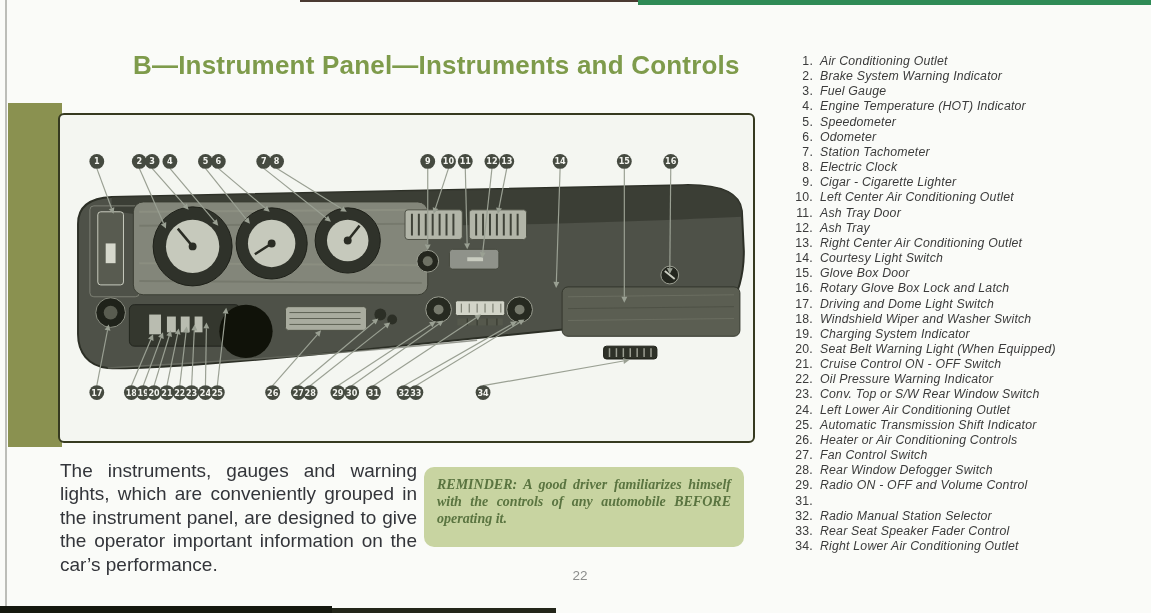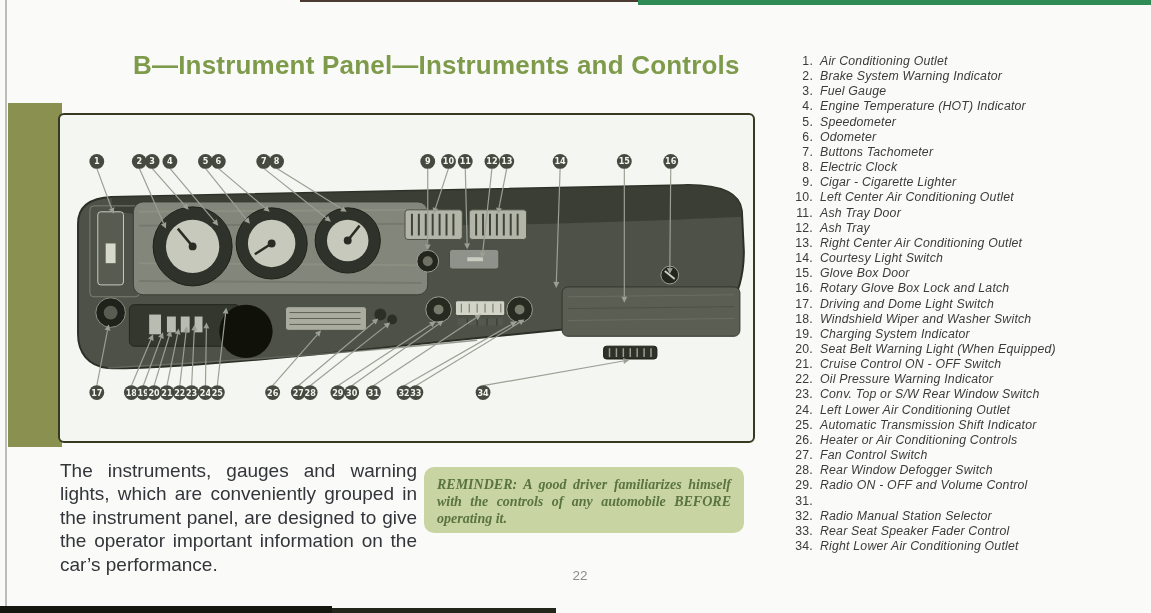--- a/index.html
+++ b/index.html
@@ -19,21 +19,21 @@
   .figure-frame { position:absolute; left:58px; top:113px; width:697px; height:330px; background:#f4f6f1; border:2px solid #363a20; border-radius:6px; }
   .figure-frame svg { display:block; width:100%; height:100%; }
 
   .legend { position:absolute; left:787px; top:54px; width:362px; color:#3b3b3b; font-size:12.3px; line-height:15.15px; letter-spacing:0.2px; }
   .legend-row { display:flex; }
   .legend-num { width:26px; text-align:right; flex:0 0 26px; margin-right:7px; }
   .legend-label { white-space:nowrap;font-style:italic; }
 
   .para { position:absolute; left:60px; top:459px; width:357px; font-family:Liberation Sans, sans-serif; font-size:19px; line-height:23.4px; color:#33353a; text-align:justify; }
 
-  .reminder { position:absolute; left:424px; top:467px; width:320px; background:#c8d4a1; border-radius:10px; padding:9px 13px 6px;
+  .reminder { position:absolute; left:424px; top:467px; width:320px; background:#c8d4a1; border-radius:10px; padding:9px 13px 20px;
               font-family:"Liberation Serif", serif; font-style:italic; font-weight:bold; font-size:14px; line-height:17px; color:#5a7440; text-align:justify; }
 
   .pageno { position:absolute; left:540px; top:568px; width:80px; text-align:center; color:#8b8d8c; font-size:13.5px; }
 </style>
 </head>
 <body>
 
 <div class="page">
 
   <div class="edge-line-left"></div>
@@ -311,21 +311,21 @@
         <span class="legend-label">Speedometer</span>
       </div>
 
       <div class="legend-row">
         <span class="legend-num">6.</span>
         <span class="legend-label">Odometer</span>
       </div>
 
       <div class="legend-row">
         <span class="legend-num">7.</span>
-        <span class="legend-label">Buttons Tachometer</span>
+        <span class="legend-label">Station Tachometer</span>
       </div>
 
       <div class="legend-row">
         <span class="legend-num">8.</span>
         <span class="legend-label">Electric Clock</span>
       </div>
 
       <div class="legend-row">
         <span class="legend-num">9.</span>
         <span class="legend-label">Cigar - Cigarette Lighter</span>

